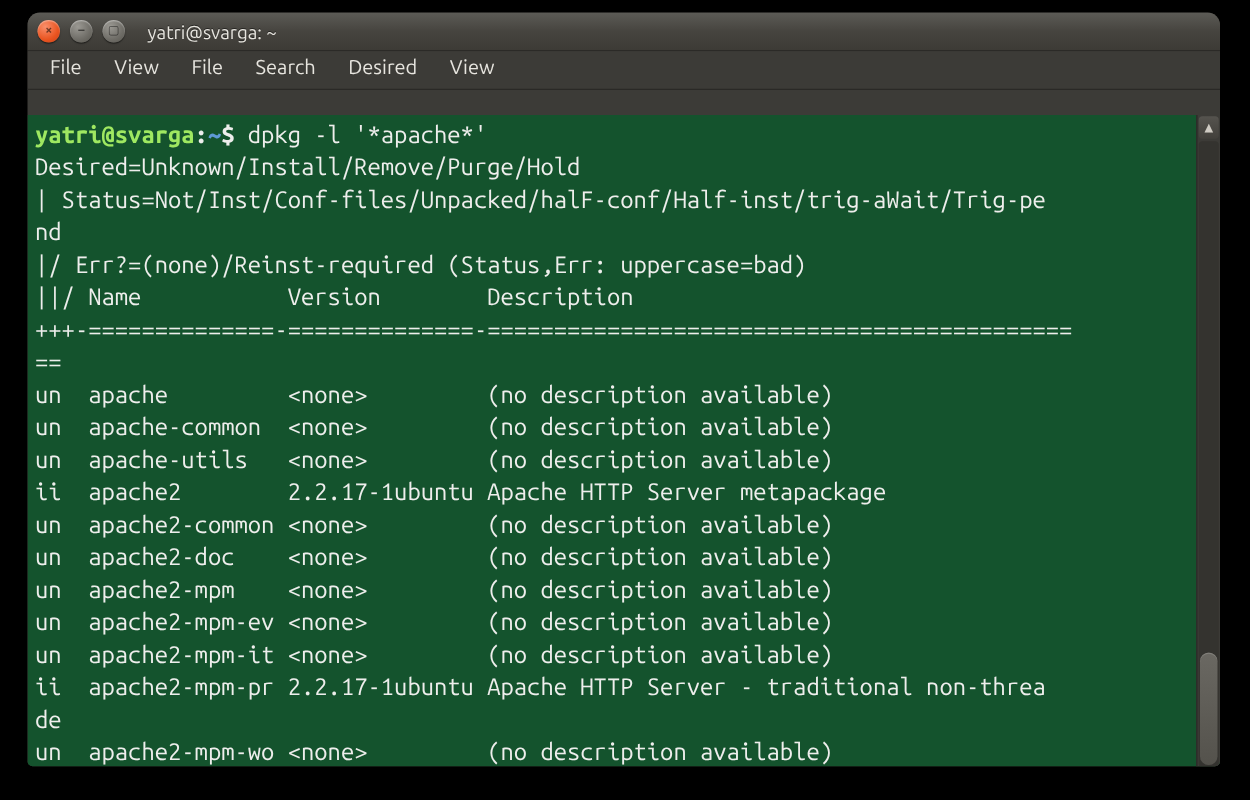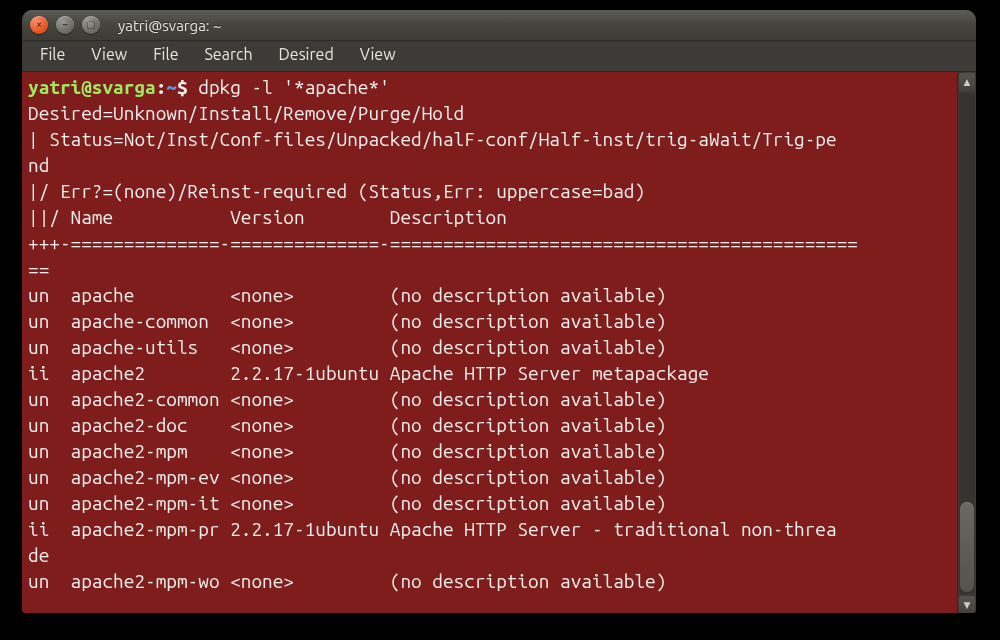--- a/index.html
+++ b/index.html
@@ -64,21 +64,22 @@
   .menu-item {
     color: #e7e5df;
     font-size: 16px;
     padding: 4px 12px;
     border-radius: 3px;
     cursor: default;
   }
   .term-wrap {
     position: relative;
     height: calc(603px - 30px - 30px);
-    background: #7f1d1d;
+    background: #14532d;
+    margin-top: 20px;
   }
   .terminal {
     position: absolute;
     inset: 0 18px 0 0;
     padding: 2px 0 2px 6px;
     font-family: "Ubuntu Mono", "DejaVu Sans Mono", "Menlo", monospace;
     font-size: 19px;
     line-height: 26px;
     color: #eeeeec;
     white-space: pre;

